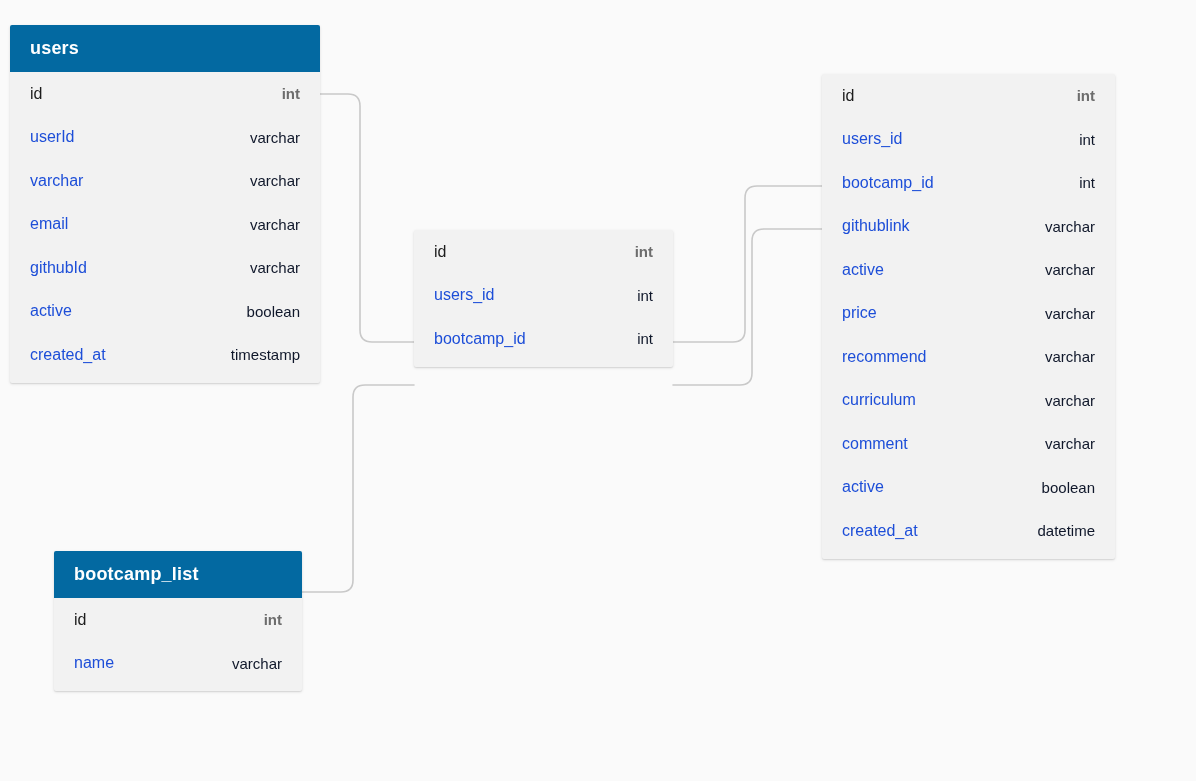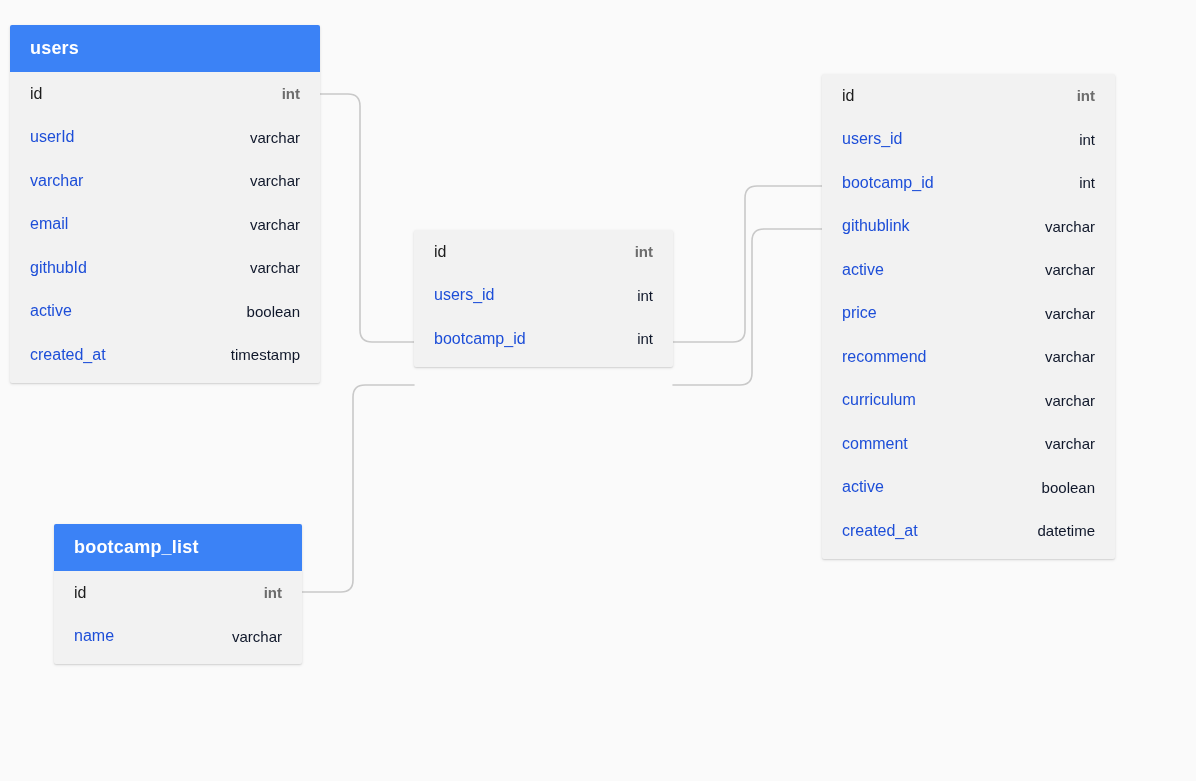--- a/index.html
+++ b/index.html
@@ -42,21 +42,21 @@
 
   
   .table-card {
     position: absolute;
     z-index: 2;
     background: #f2f2f2;
     border-radius: 2px;
     box-shadow: 0 1px 3px rgba(0,0,0,0.13), 0 1px 1px rgba(0,0,0,0.06);
   }
   .table-header {
-    background: #3b82f6;
+    background: #0369a1;
     color: #ffffff;
     font-size: 18px;
     font-weight: bold;
     letter-spacing: 0.2px;
     padding: 0 20px;
     height: 47px;
     line-height: 47px;
     border-radius: 2px 2px 0 0;
     white-space: nowrap;
     overflow: hidden;
@@ -147,21 +147,21 @@
           <div class="field-row">
             <span class="field-name">users_id</span>
             <span class="field-type">int</span>
           </div>
           <div class="field-row">
             <span class="field-name">bootcamp_id</span>
             <span class="field-type">int</span>
           </div>
         </div>
       </div>
-      <div class="table-card" style="left: 54px; top: 524px; width: 248px;">
+      <div class="table-card" style="left: 54px; top: 551px; width: 248px;">
         <div class="table-header">bootcamp_list</div>
         <div class="table-body">
           <div class="field-row pk">
             <span class="field-name">id</span>
             <span class="field-type">int</span>
           </div>
           <div class="field-row">
             <span class="field-name">name</span>
             <span class="field-type">varchar</span>
           </div>

